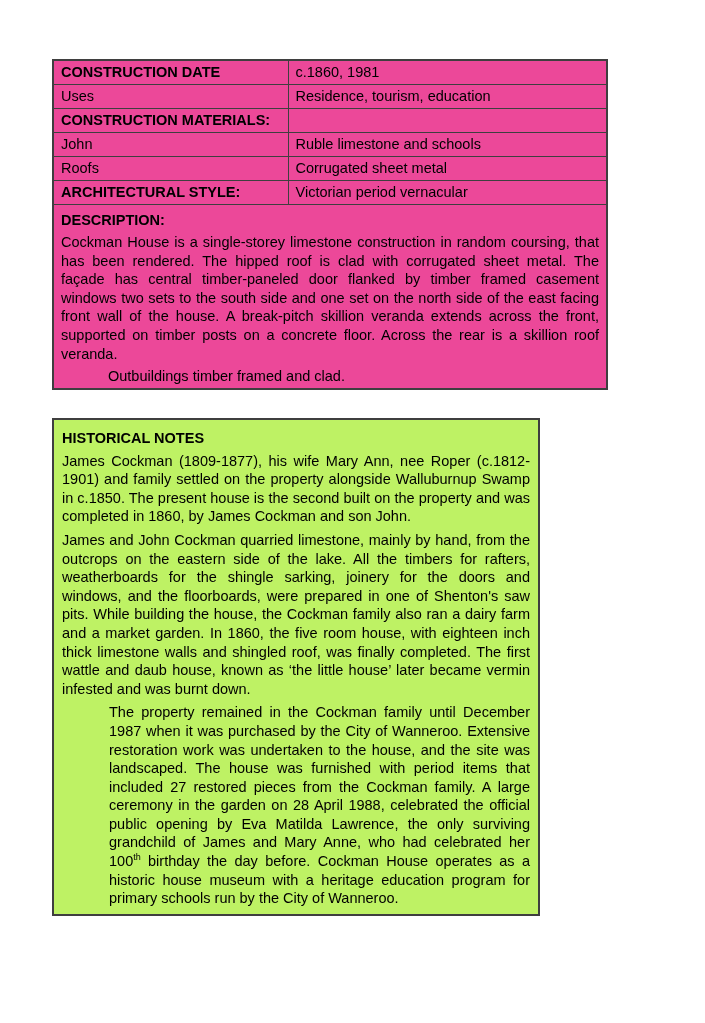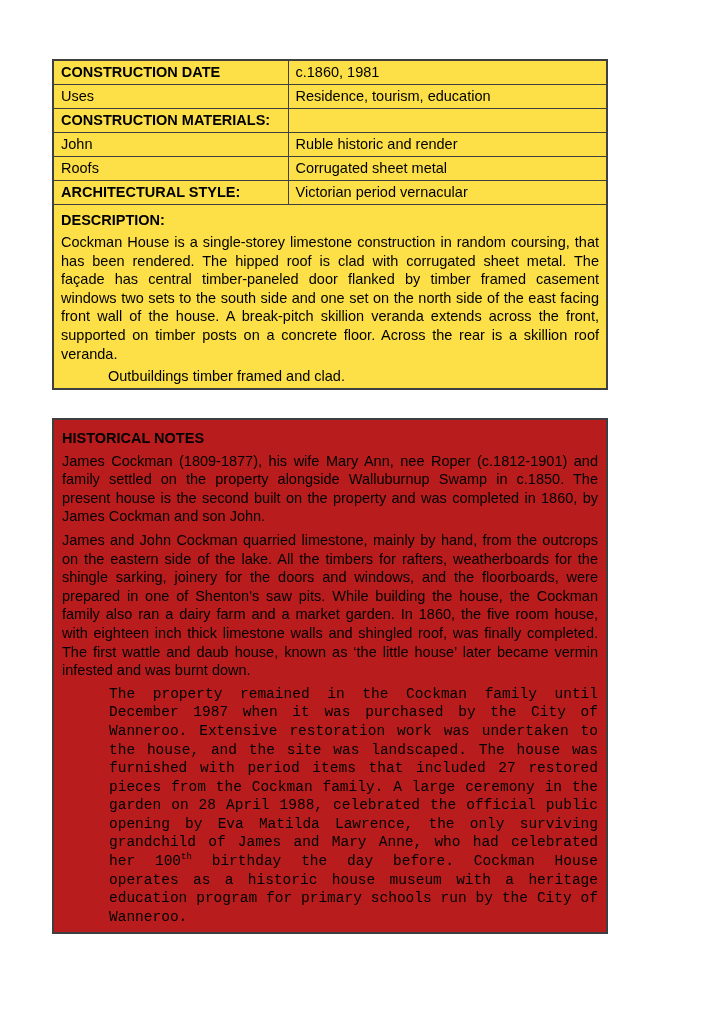--- a/index.html
+++ b/index.html
@@ -32,21 +32,21 @@
     border-collapse: collapse;
     table-layout: fixed;
     border: 2px solid #3f3f3f;
   }
   table.details-table td {
     border: 1.5px solid #3f3f3f;
     font-size: 14.5px;
     padding: 2px 7px;
     height: 24px;
     vertical-align: middle;
-    background: #fde047;
+    background: #ec4899;
   }
   td.label-cell { width: 235px; }
   .bold { font-weight: bold; }
 
   
   td.desc-cell {
     padding: 5px 8px 7px 8px;
     height: auto;
   }
   .heading-line {
@@ -61,28 +61,28 @@
     text-align: justify;
     margin: 0 0 4px 0;
   }
   p.doc.last { margin-bottom: 0; margin-left: 47px; }
 
   
   .notes-box {
     position: absolute;
     left: 52px;
     top: 418px;
-    width: 556px;
+    width: 488px;
     min-height: 387px;
     border: 2px solid #3f3f3f;
-    background: #b91c1c;
+    background: #bef264;
     padding: 5px 8px 6px 8px;
   }
   .notes-box p.doc { margin-bottom: 5px; }
-  .notes-box p.doc.last { margin-bottom: 0; font-family: Liberation Mono, monospace; }
+  .notes-box p.doc.last { margin-bottom: 0; }
 
   sup.ordinal {
     font-size: 9px;
     line-height: 0;
     vertical-align: super;
   }
 </style>
 </head>
 <body>
 
@@ -97,21 +97,21 @@
       <tr>
         <td class="label-cell">Uses</td>
         <td class="value-cell">Residence, tourism, education</td>
       </tr>
       <tr>
         <td class="label-cell bold">CONSTRUCTION MATERIALS:</td>
         <td class="value-cell"></td>
       </tr>
       <tr>
         <td class="label-cell">John</td>
-        <td class="value-cell">Ruble historic and render</td>
+        <td class="value-cell">Ruble limestone and schools</td>
       </tr>
       <tr>
         <td class="label-cell">Roofs</td>
         <td class="value-cell">Corrugated sheet metal</td>
       </tr>
       <tr>
         <td class="label-cell bold">ARCHITECTURAL STYLE:</td>
         <td class="value-cell">Victorian period vernacular</td>
       </tr>
       <tr>

